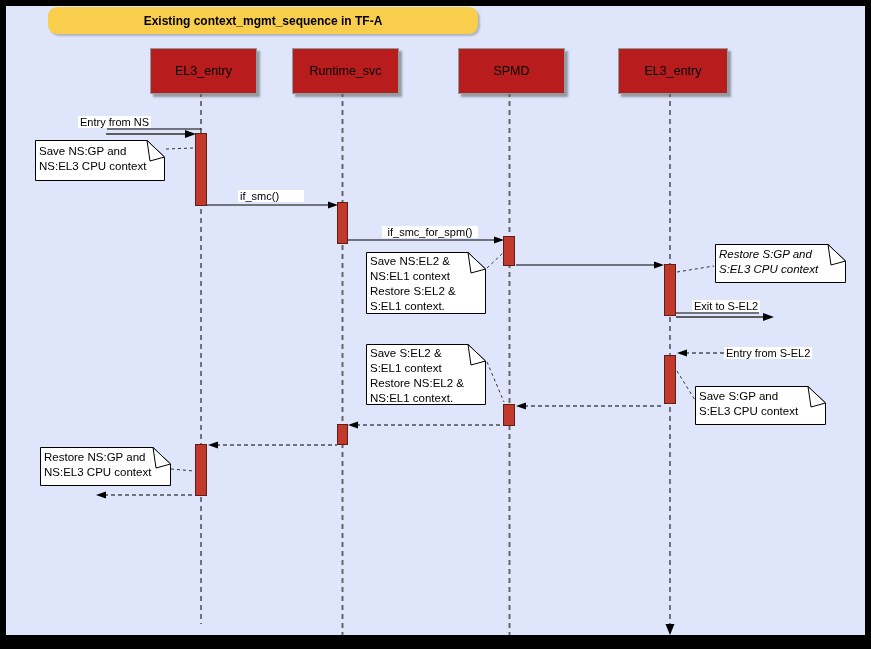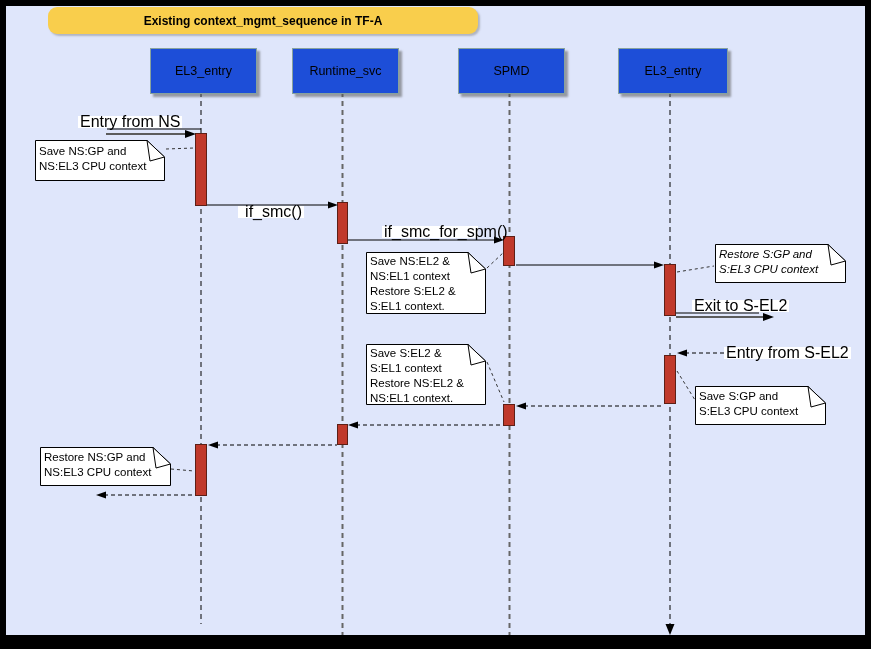--- a/index.html
+++ b/index.html
@@ -17,21 +17,21 @@
   
   #title{
     left:48px; top:7px; width:430px; height:27px;
     background:#f9ce4c; border-radius:9px;
     font-size:12px; font-weight:bold; text-align:center; line-height:28px;
     box-shadow:2px 2px 2px rgba(90,90,90,0.35);
   }
 
   
   .participant{
-    height:44px; background:#1d4ed8; border:1px solid #87a29e;
+    height:44px; background:#b91c1c; border:1px solid #87a29e;
     box-shadow:3px 3px 2px rgba(90,90,90,0.55);
     display:flex; align-items:center; justify-content:center;
     font-size:12.5px;
   }
   #p1{left:150px; top:48px; width:105px;}
   #p2{left:292px; top:48px; width:105px;}
   #p3{left:458px; top:48px; width:105px;}
   #p4{left:618px; top:48px; width:108px;}
 
   
@@ -42,25 +42,25 @@
   #b2{left:337px; top:202px; width:11px; height:42px;}
   #b3{left:503px; top:236px; width:12px; height:30px;}
   #b4{left:664px; top:264px; width:12px; height:52px;}
   #b5{left:664px; top:355px; width:12px; height:49px;}
   #b6{left:503px; top:404px; width:12px; height:22px;}
   #b7{left:337px; top:424px; width:11px; height:21px;}
   #b8{left:195px; top:444px; width:12px; height:52px;}
 
   
   .msglabel{
-    font-size:16px; line-height:12px; background:#fff; padding:0 2px;
+    font-size:11px; line-height:12px; background:#fff; padding:0 2px;
     white-space:nowrap;
   }
   #lab-entry-ns{left:78px; top:116px;}
-  #lab-if-smc{left:238px; top:206px; width:62px; text-align:right;}
+  #lab-if-smc{left:238px; top:190px; width:62px; text-align:left;}
   #lab-if-smc-spm{left:382px; top:226px; width:92px; text-align:center;}
   #lab-exit{left:692px; top:300px;}
   #lab-entry-sel2{left:724px; top:347px;}
 
   
   .note{ }
   .note .note-text{
     position:absolute; left:4px; top:2px; right:2px;
     font-size:11.5px; line-height:15px; white-space:pre-line;
   }

